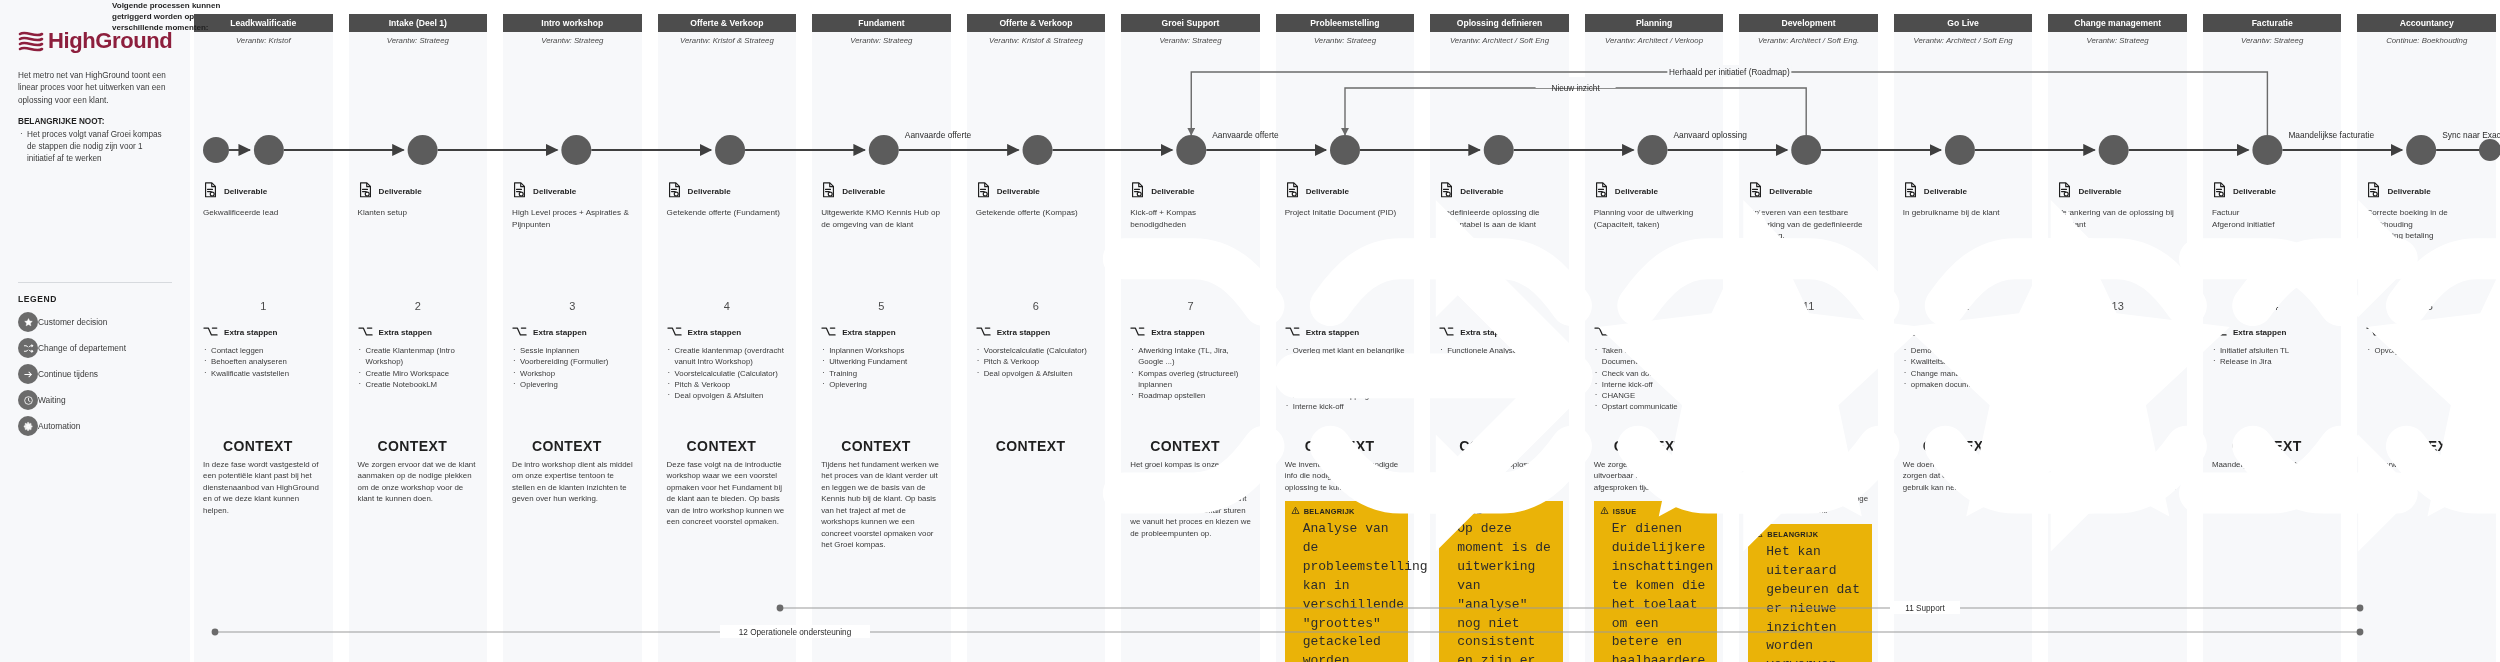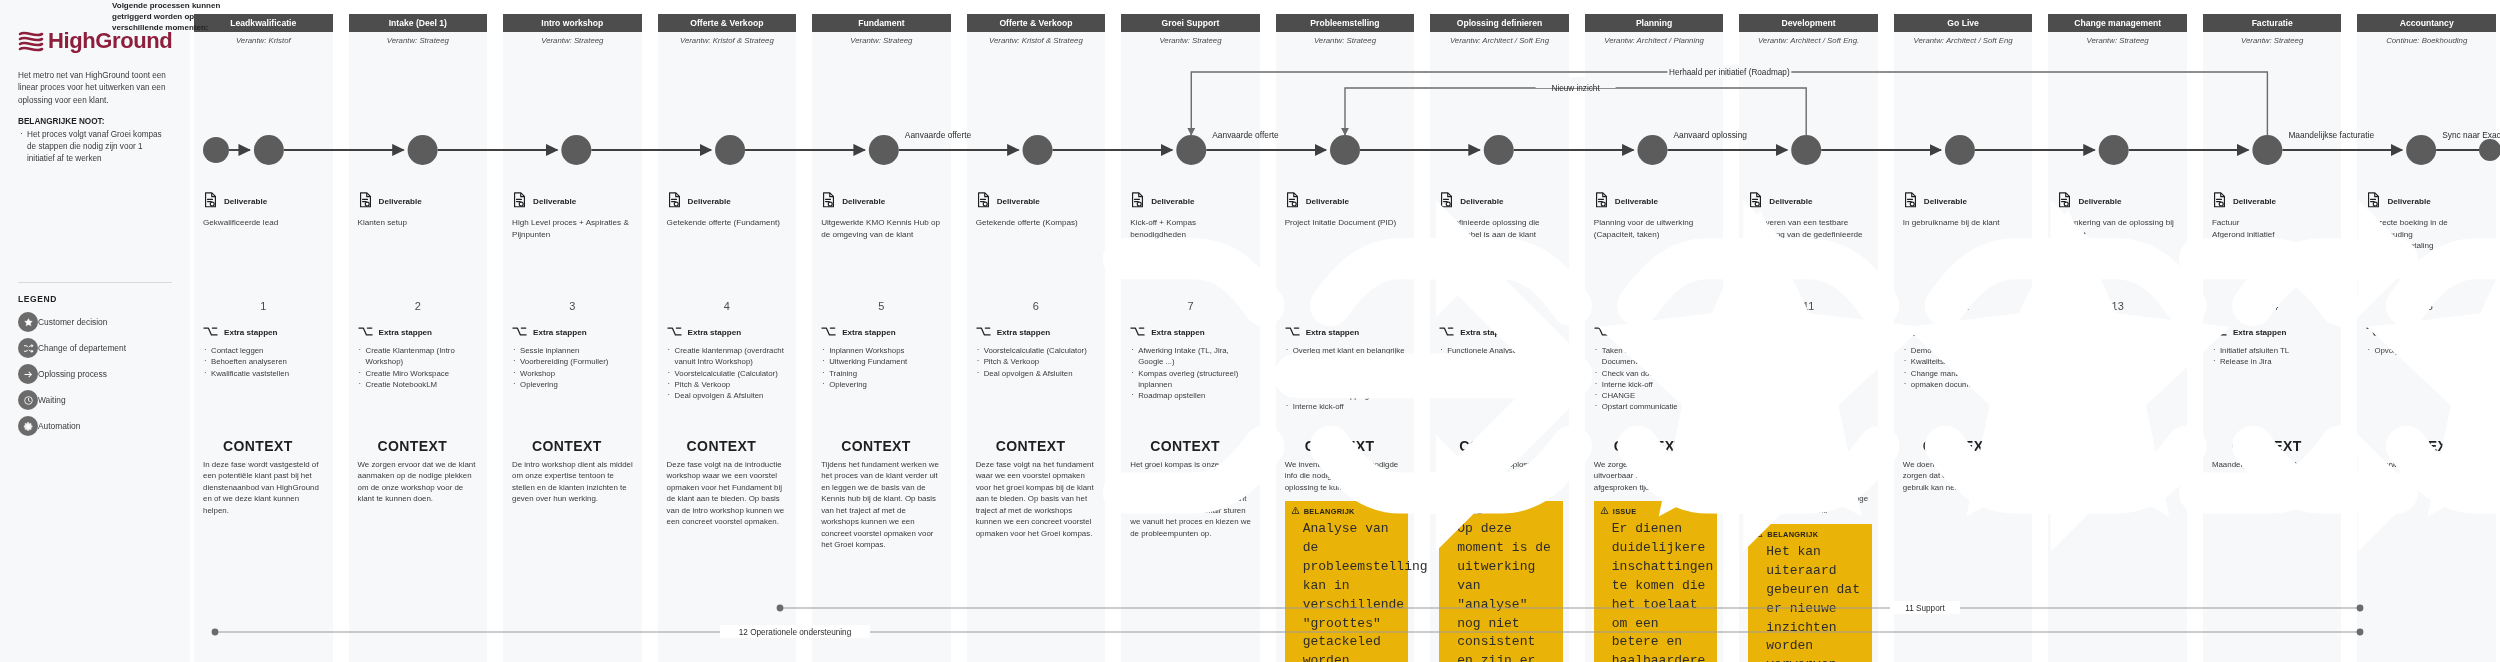--- a/index.html
+++ b/index.html
@@ -37,21 +37,21 @@
   .col-body{ position:absolute; left:0; right:0; top:14px; bottom:0; background:#f7f8fa; }
 
   .col-head{ position:absolute; left:0; right:0; top:14px; height:18px; background:#4d4d4d;
       display:flex; align-items:center; justify-content:center; z-index:4; }
   .col-head-t{ font-size:8.6px; font-weight:700; color:#fff; text-align:center;
       white-space:nowrap; overflow:hidden; text-overflow:ellipsis; padding:0 3px; }
   .col-owner{ position:absolute; left:0; right:0; top:36px; text-align:center;
       font-size:7.8px; font-style:italic; color:#4a4a4a; z-index:4; }
 
   
-  .deliv{ position:absolute; left:9px; right:6px; top:192px; z-index:3; }
+  .deliv{ position:absolute; left:9px; right:6px; top:182px; z-index:3; }
   .deliv-head{ display:flex; align-items:center; gap:6px; margin-bottom:7px; }
   .deliv-head svg{ width:15px; height:16px; flex:0 0 15px; }
   .deliv-head span{ font-size:8.1px; font-weight:700; color:#1f1f1f; }
   .deliv-txt{ font-size:8.1px; line-height:1.45; color:#3a3a3a; white-space:pre-line; }
 
   .col-num{ position:absolute; left:0; right:0; top:300px; text-align:center;
       font-size:11px; color:#4a4a4a; z-index:3; }
 
   
   .extra{ position:absolute; left:9px; right:6px; top:326px; z-index:3; }
@@ -136,21 +136,21 @@
           </div>
           <div class="legend-row">
             <span class="legend-ico">
               <svg viewBox="0 0 24 24">
                 <g fill="none" stroke="#ffffff" stroke-width="2.3" stroke-linecap="round" stroke-linejoin="round">
                   <path d="M4 12h14"></path>
                   <path d="M13 7l5 5-5 5"></path>
                 </g>
               </svg>
             </span>
-            <span class="legend-label">Oplossing process</span>
+            <span class="legend-label">Continue tijdens</span>
           </div>
           <div class="legend-row">
             <span class="legend-ico">
               <svg viewBox="0 0 24 24">
                 <circle cx="12" cy="12" r="8.4" fill="none" stroke="#ffffff" stroke-width="1.8"></circle>
                 <path d="M12 7v5.3l3.4 2" fill="none" stroke="#ffffff" stroke-width="1.8" stroke-linecap="round"></path>
               </svg>
             </span>
             <span class="legend-label">Waiting</span>
           </div>
@@ -402,21 +402,20 @@
               <span>Extra stappen</span>
             </div>
             <ul>
               <li>Voorstelcalculatie (Calculator)</li>
               <li>Pitch &amp; Verkoop</li>
               <li>Deal opvolgen &amp; Afsluiten</li>
             </ul>
           </div>
           <div class="ctx">
             <div class="ctx-title">CONTEXT</div>
-            <div class="ctx-txt">Deze fase volgt na het fundament waar we een voorstel opmaken voor het groei kompas bij de klant aan te bieden. Op basis van het traject af met de workshops kunnen we een concreet voorstel opmaken voor het Groei kompas.</div>
           </div>
         </div>
         <div class="col">
           <div class="col-body"></div>
           <div class="col-head">
             <div class="col-head-t">Groei Support</div>
           </div>
           <div class="col-owner">Verantw: Strateeg</div>
           <div class="deliv">
             <div class="deliv-head">
@@ -553,21 +552,21 @@
               </div>
               <div class="alert-txt">Op deze moment is de uitwerking van "analyse" nog niet consistent en zijn er veel variaties op de aanpak</div>
             </div>
           </div>
         </div>
         <div class="col">
           <div class="col-body"></div>
           <div class="col-head">
             <div class="col-head-t">Planning</div>
           </div>
-          <div class="col-owner">Verantw: Architect / Planning</div>
+          <div class="col-owner">Verantw: Architect / Verkoop</div>
           <div class="deliv">
             <div class="deliv-head">
               <span><svg viewBox="0 0 24 26">
                   <path d="M4 1.4h10.2L20 7.2V24H4z" fill="none" stroke="#1f1f1f" stroke-width="1.9" stroke-linejoin="round"></path>
                   <path d="M14 1.6v6h6" fill="none" stroke="#1f1f1f" stroke-width="1.9" stroke-linejoin="round"></path>
                   <path d="M7.2 12h8M7.2 15.6h6" stroke="#1f1f1f" stroke-width="1.9" stroke-linecap="round"></path>
                   <circle cx="14.8" cy="19.6" r="3.2" fill="#fff" stroke="#1f1f1f" stroke-width="1.9"></circle>
                 </svg></span>
               <span>Deliverable</span>
             </div>

